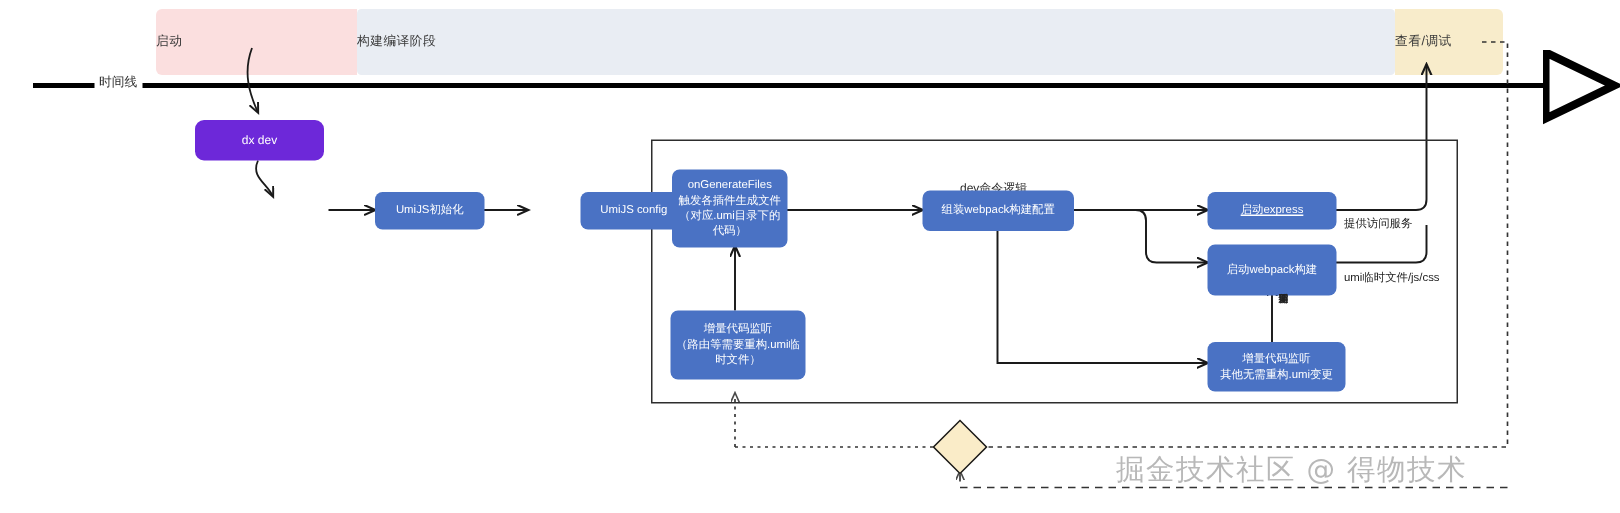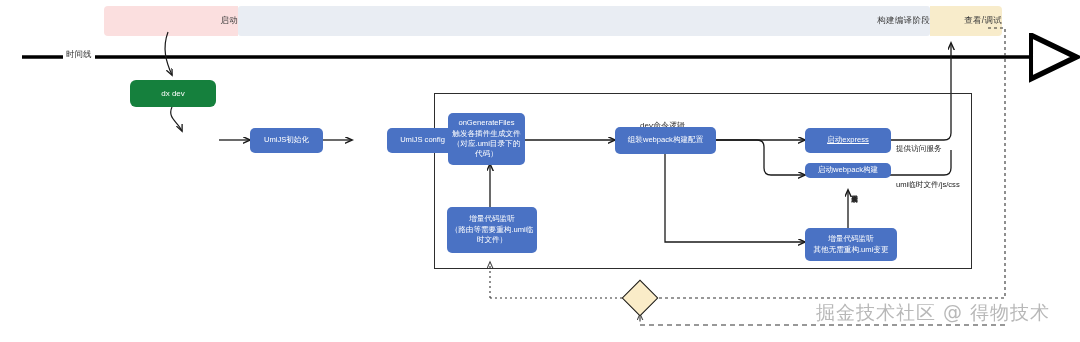--- a/index.html
+++ b/index.html
@@ -21,24 +21,24 @@
   svg#wires {
     position: absolute;
     left: 0; top: 0;
     width: 1080px; height: 342px;
     pointer-events: none;
   }
 
   
   .phase {
     position: absolute;
-    height: 30px;
+    height: 44px;
     display: flex;
     align-items: center;
-    justify-content: flex-end;
+    justify-content: flex-start;
     font-size: 8.5px;
     color: #3a3a3a;
     letter-spacing: 0.3px;
     border-radius: 3px;
   }
   .phase-start   { left: 104px; top: 6px;  width: 134px; background: #fbdfdf; border-radius: 4px 0 0 4px;}
   .phase-build   { left: 238px; top: 6px;  width: 692px; background: #e9edf3; }
   .phase-debug   { left: 930px; top: 6px;  width: 72px;  background: #f8eccb; border-radius: 0 4px 4px 0;}
 
   
@@ -60,21 +60,21 @@
     justify-content: center;
     text-align: center;
     color: #ffffff;
     font-size: 7.6px;
     line-height: 1.38;
     border-radius: 5px;
     padding: 2px 3px;
     z-index: 3;
   }
   .node.blue { background: #4a72c4; }
-  .node.red  { background: #15803d; border-radius: 6px; font-size: 8px; }
+  .node.red  { background: #6d28d9; border-radius: 6px; font-size: 8px; }
 
   
   .group-box {
     position: absolute;
     border: 1.2px solid #2d2d2d;
     background: transparent;
     z-index: 1;
   }
   .group-title {
     position: absolute;
@@ -108,21 +108,21 @@
     width: 26px; height: 26px;
     background: #faecc8;
     border: 1.3px solid #1a1a1a;
     transform: rotate(45deg);
     z-index: 3;
   }
 
   
   .watermark {
     position: absolute;
-    left: 816px; top: 300px;
+    left: 744px; top: 300px;
     font-size: 19px;
     color: #8d8d8d;
     opacity: 0.62;
     letter-spacing: 1px;
     font-family: "DejaVu Sans", sans-serif;
     z-index: 5;
     white-space: nowrap;
   }
 </style>
 </head>
@@ -213,21 +213,21 @@
   </div>
 
   <div class="node blue" style="left:615px; top:127px; width:101px; height:27px;">
     <span>组装webpack构建配置</span>
   </div>
 
   <div class="node blue" style="left:805px; top:128px; width:86px; height:25px;text-decoration:underline;">
     <span>启动express</span>
   </div>
 
-  <div class="node blue" style="left:805px; top:163px; width:86px; height:15px;align-items:center;">
+  <div class="node blue" style="left:805px; top:163px; width:86px; height:34px;align-items:center;">
     <span>启动webpack构建</span>
   </div>
 
   <div class="node blue" style="left:447px; top:207px; width:90px; height:46px;">
     <span style="white-space:pre-line;">增量代码监听
 （路由等需要重构.umi临时文件）</span>
   </div>
 
   <div class="node blue" style="left:805px; top:228px; width:92px; height:33px;">
     <span style="white-space:pre-line;">增量代码监听

